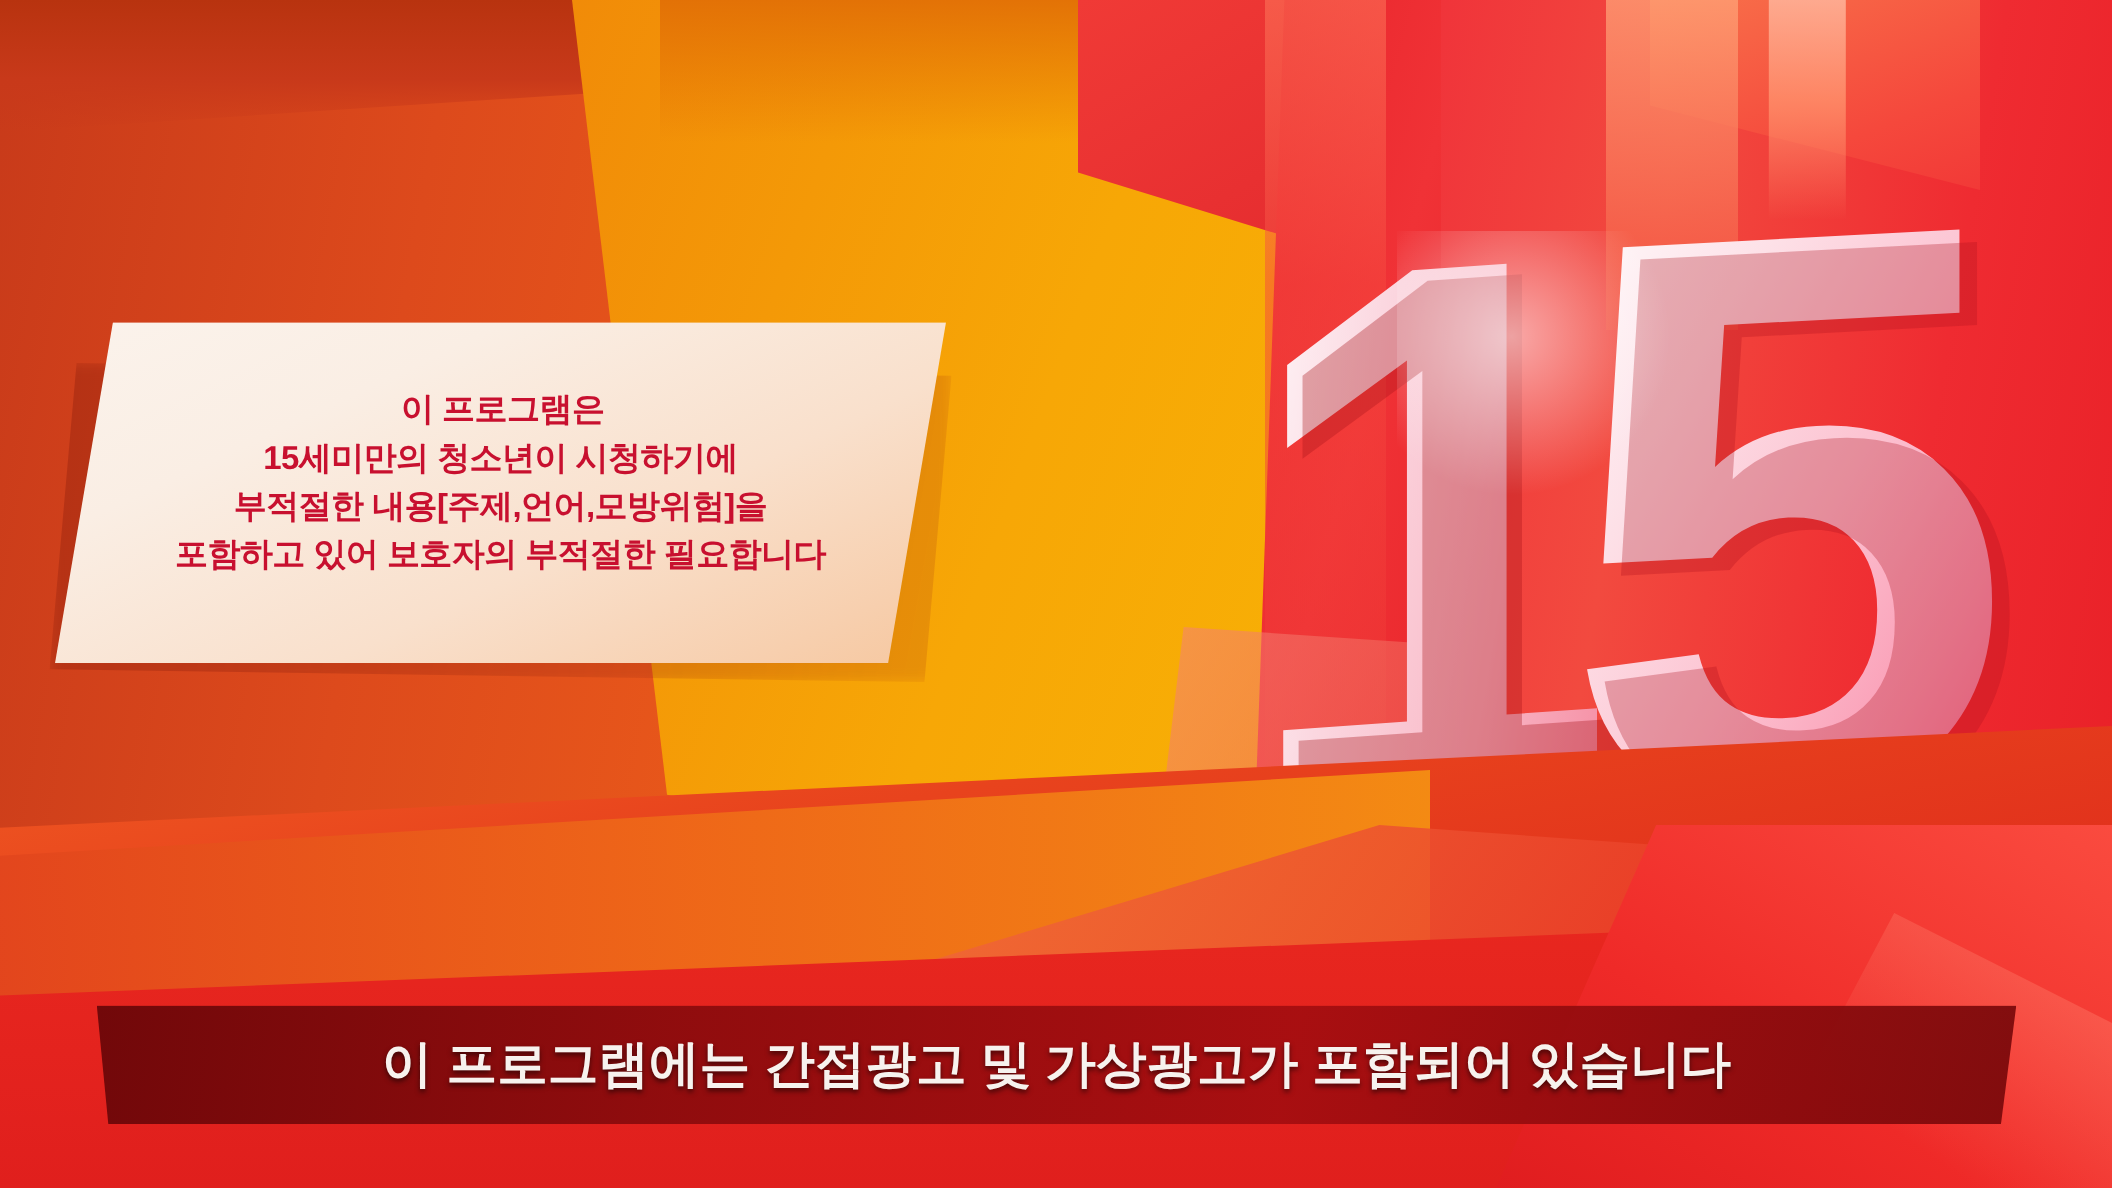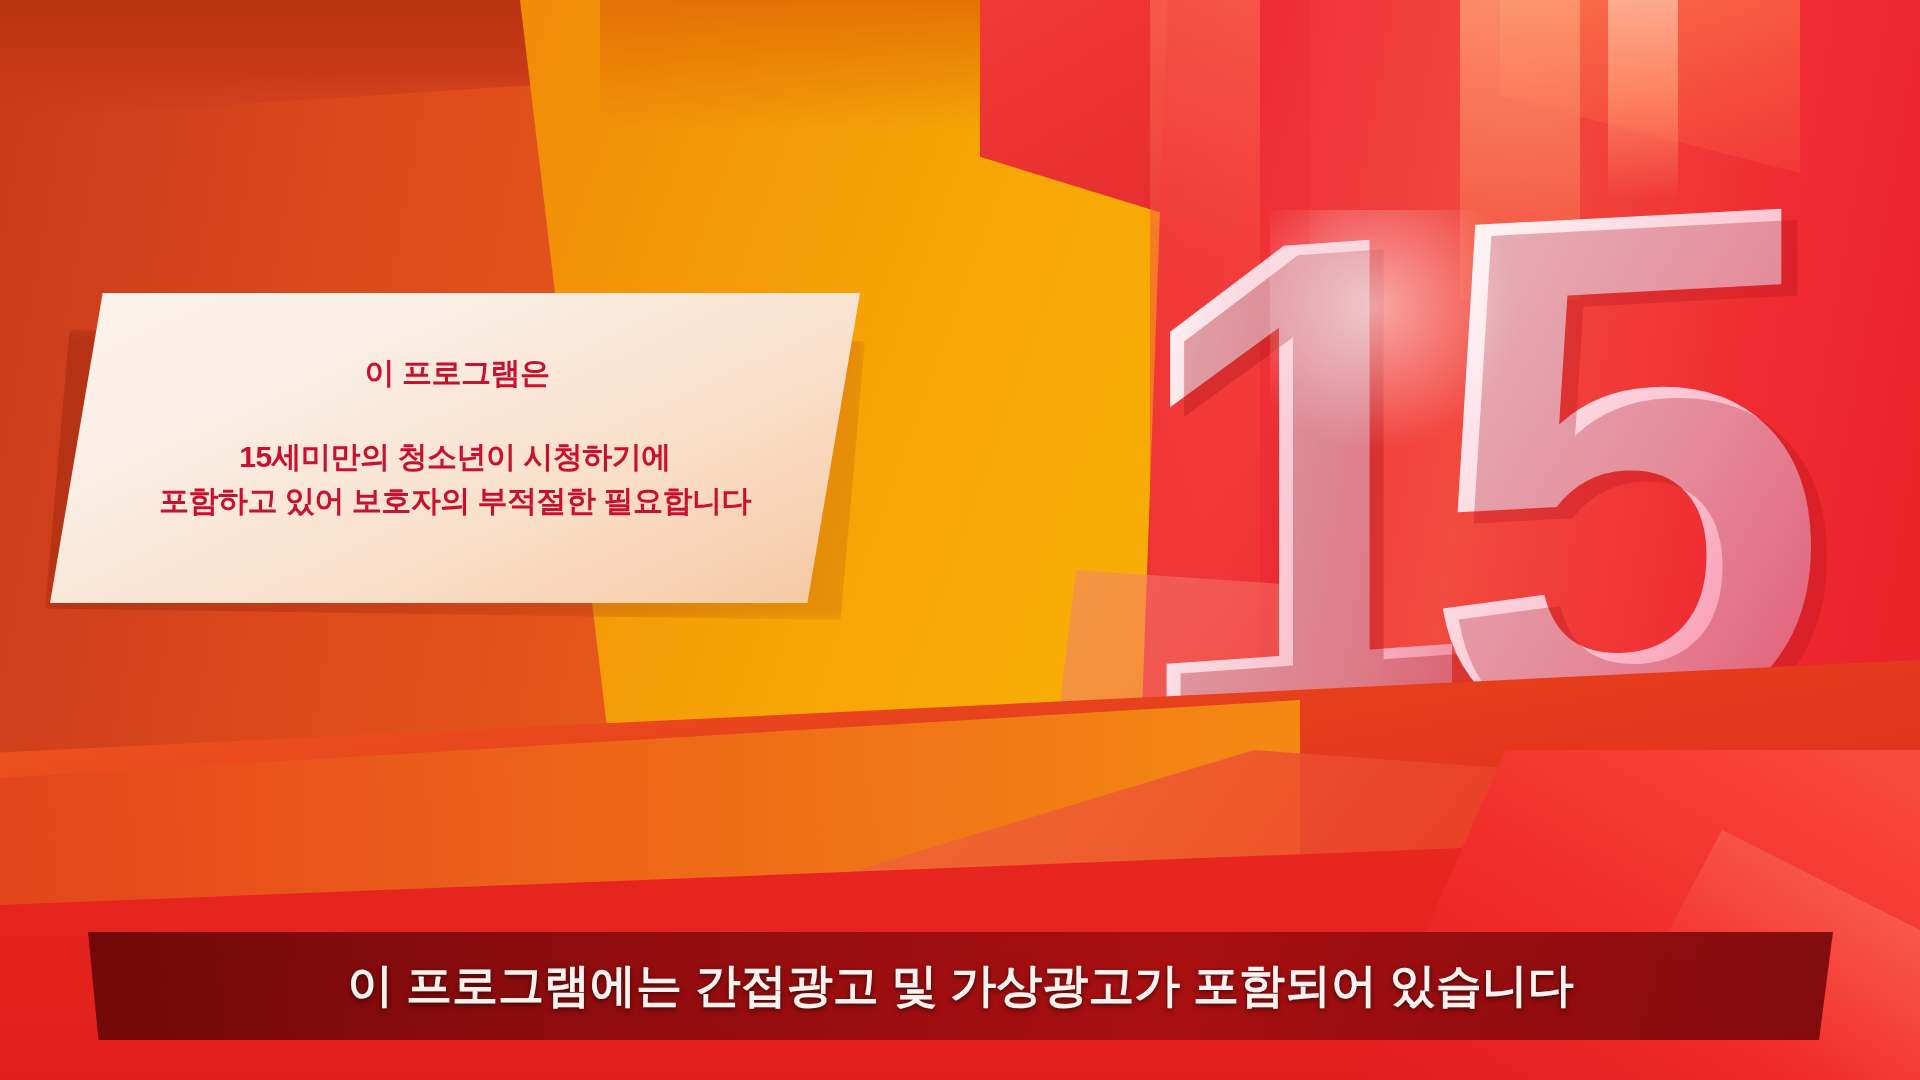--- a/index.html
+++ b/index.html
@@ -230,28 +230,28 @@
     color: #c8102f;
     font-size: 30px;
     font-weight: bold;
     line-height: 44px;
     text-align: center;
     letter-spacing: -0.5px;
     font-family: "Liberation Sans", "DejaVu Sans", sans-serif;
     white-space: nowrap;
   }
   .panel-line.l1 { padding-left: 4px; }
-  .panel-line.l2 { padding-left: 0px; margin-top: 40px; }
+  .panel-line.l2 { padding-left: 0px; }
   .panel-line.l3 { padding-left: -4px; }
   .panel-line.l4 { padding-left: 0px; }
 
   
   .sub-bar {
     position: absolute;
-    left: 88px; bottom: 40px;
+    left: 88px; bottom: 58px;
     width: 1745px; height: 108px;
     background: linear-gradient(100deg, rgba(105,6,8,.93) 0%, rgba(135,10,12,.90) 30%, rgba(160,12,15,.88) 62%, rgba(120,8,10,.92) 100%);
     clip-path: polygon(0% 0%, 100% 0%, 99.2% 100%, 0.6% 100%);
   }
   .sub-text {
     position: absolute;
     left: 0; top: 0;
     width: 100%; height: 100%;
     display: flex;
     align-items: center;
@@ -297,20 +297,21 @@
   <div class="floor-step"></div>
   <div class="floor-red-front"></div>
   <div class="floor-bright-right"></div>
   <div class="floor-gleam"></div>
 
   <div class="panel-shadow"></div>
   <div class="panel">
     <div class="panel-inner">
       <div class="panel-line l1">이 프로그램은</div>
       <div class="panel-line l2">15세미만의 청소년이 시청하기에</div>
+      <div class="panel-line l3">부적절한 내용[주제,언어,모방위험]을</div>
       <div class="panel-line l4">포함하고 있어 보호자의 부적절한 필요합니다</div>
     </div>
   </div>
 
   <div class="sub-bar">
     <div class="sub-text">이 프로그램에는 간접광고 및 가상광고가 포함되어 있습니다</div>
   </div>
 
 </div>
 

